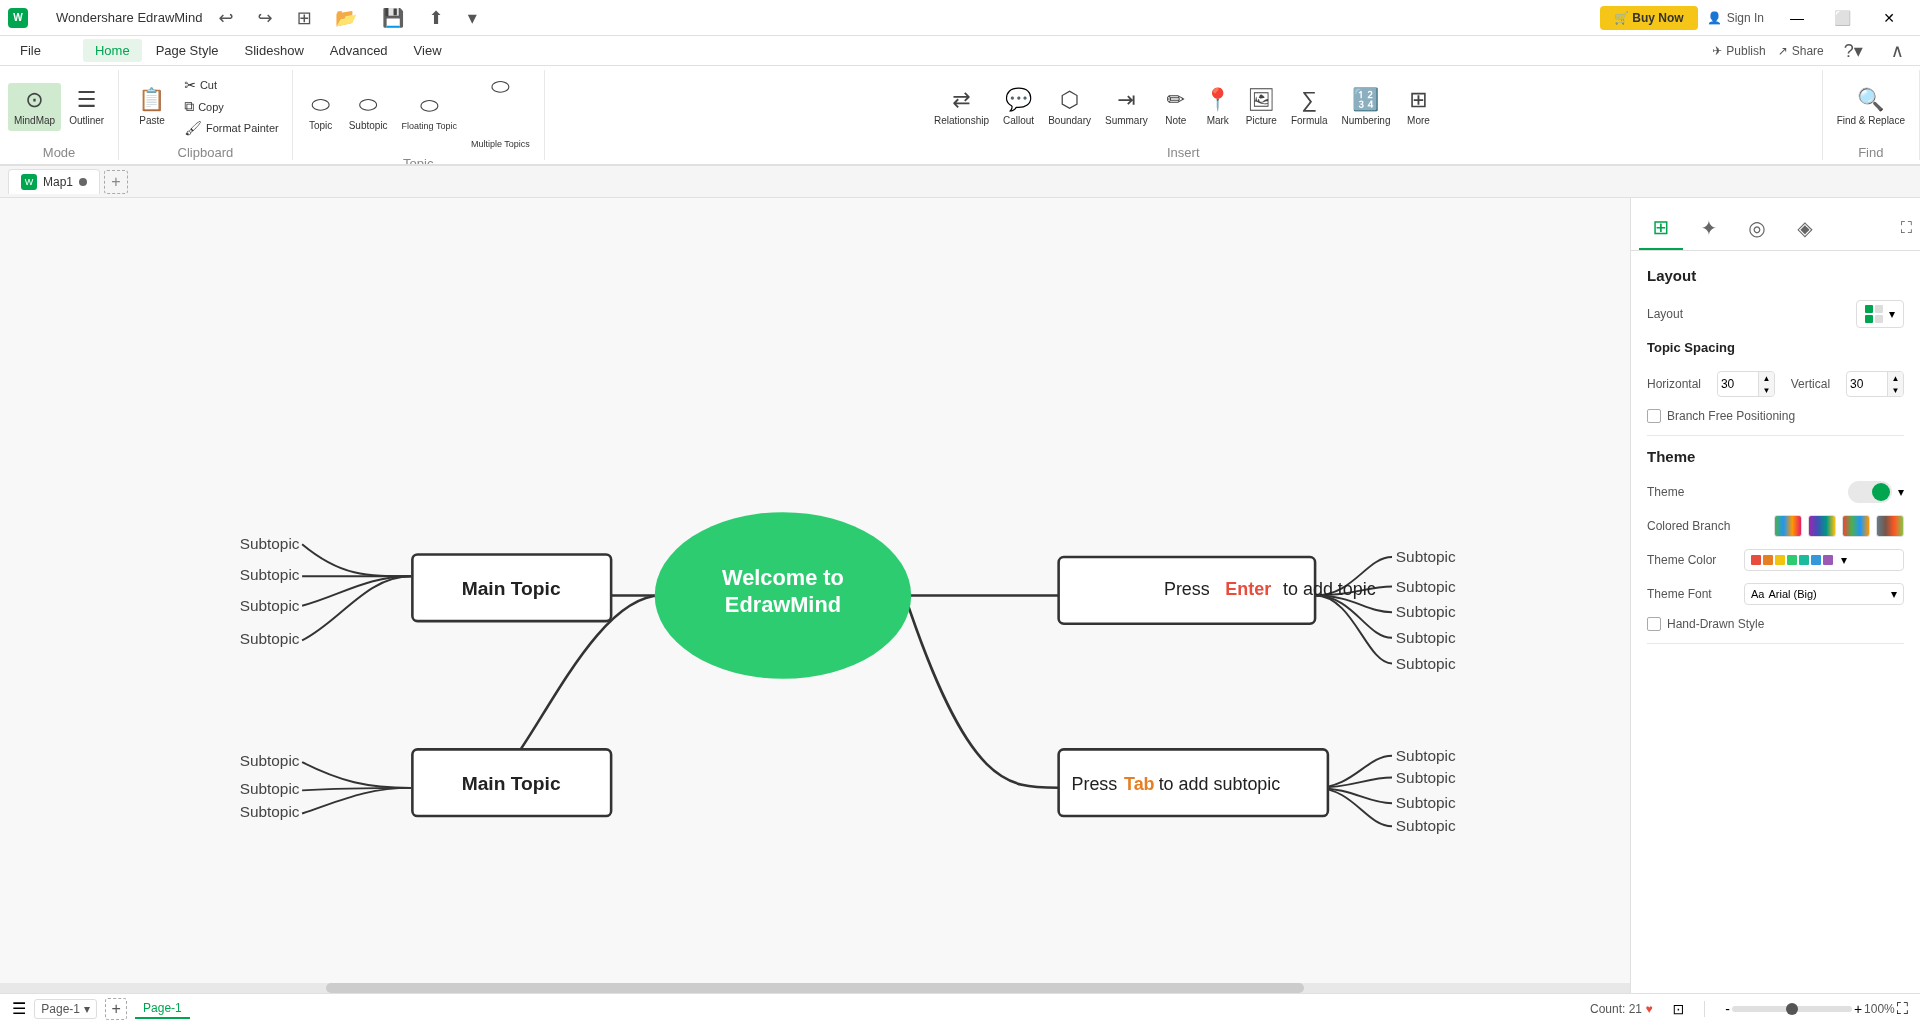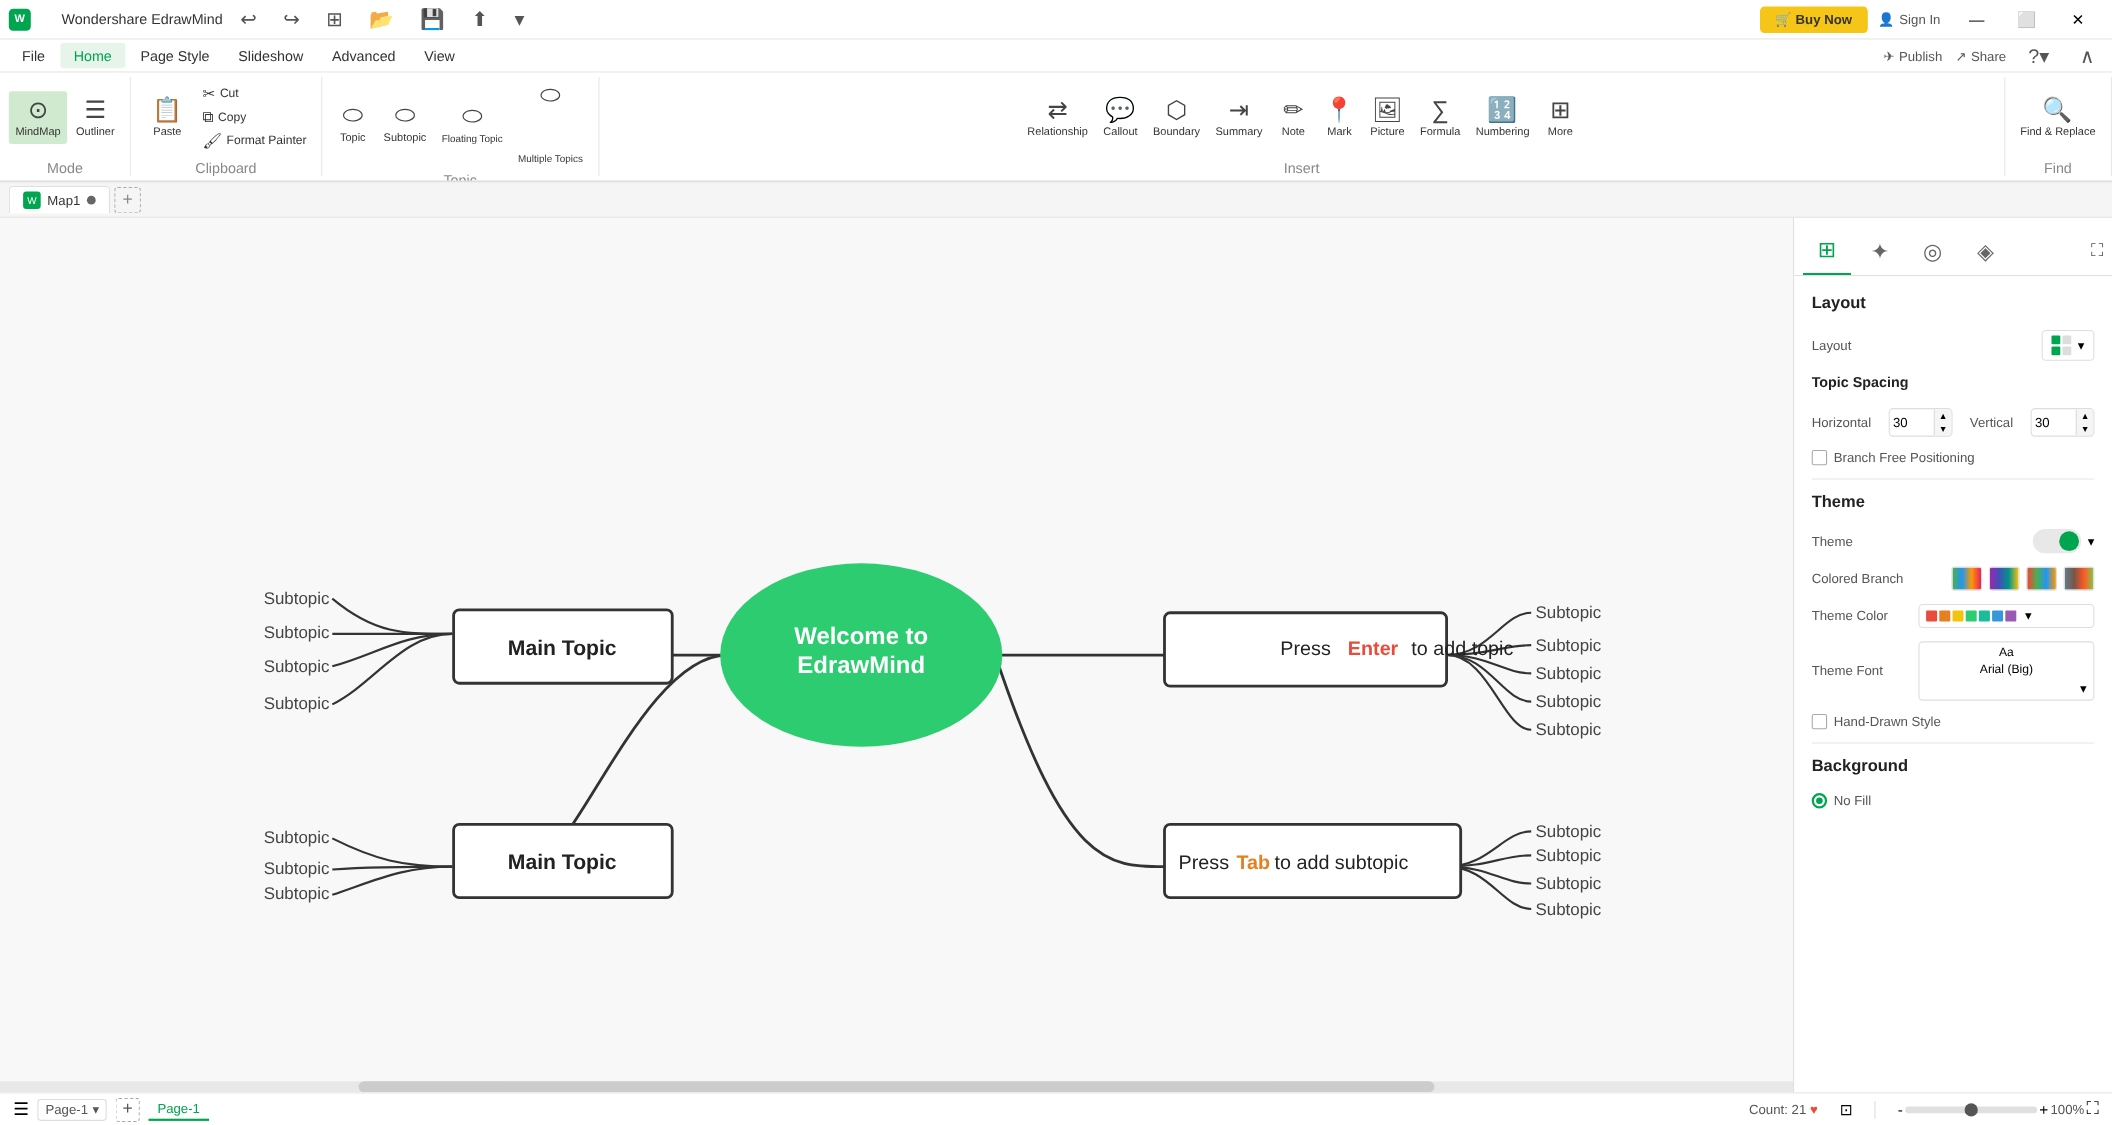--- a/index.html
+++ b/index.html
@@ -30,21 +30,21 @@
     #menubar {
       height: 30px;
       background: #fff;
       display: flex;
       align-items: center;
       padding: 0 8px;
       border-bottom: 1px solid #e0e0e0;
       gap: 2px;
     }
     .menu-item { padding: 4px 12px; cursor: pointer; border-radius: 3px; font-size: 13px; color: #333; }
-    .menu-item.active { background: #e6f4ea; color: #00a550; }
+    .menu-item.active { background: #e6f4ea; color: #00a550; margin-left: 28px; }
 
     
     #ribbon {
       height: 100px;
       background: #fff;
       border-bottom: 2px solid #e0e0e0;
       display: flex;
       align-items: stretch;
       padding: 4px 0;
       overflow: hidden;
@@ -217,21 +217,21 @@
       display: flex; align-items: center;
       border: 1px solid #ddd; border-radius: 4px;
       padding: 3px 6px; cursor: pointer; gap: 4px; width: 160px;
     }
     .theme-colors { display: flex; gap: 2px; }
     .tc-dot { width: 10px; height: 10px; border-radius: 1px; }
 
     .font-selector {
       display: flex; align-items: center;
       border: 1px solid #ddd; border-radius: 4px;
-      padding: 3px 6px; cursor: pointer; gap: 4px; width: 160px; font-size: 11px; flex-direction: column;
+      padding: 3px 6px; cursor: pointer; gap: 4px; width: 160px; font-size: 11px;
     }
 
     
     #statusbar {
       height: 30px;
       background: #fff;
       border-top: 1px solid #e0e0e0;
       display: flex;
       align-items: center;
       padding: 0 12px;
@@ -613,29 +613,20 @@
         </div>
 
         <div class="checkbox-row">
           <div class="checkbox-box"></div>
           <span class="panel-label">Hand-Drawn Style</span>
         </div>
       </div>
 
       <div class="panel-divider"></div>
 
-      <div>
-        <div class="panel-section-title">Background</div>
-        <div class="checkbox-row">
-          <div style="width:14px;height:14px;border-radius:50%;border:2px solid #00a550;background:white;display:flex;align-items:center;justify-content:center;">
-            <div style="width:6px;height:6px;border-radius:50%;background:#00a550;"></div>
-          </div>
-          <span class="panel-label">No Fill</span>
-        </div>
-      </div>
     </div>
   </div>
 </div>
 
 <div id="statusbar">
   <div id="statusbar-left">
     <button style="background:none;border:none;cursor:pointer;font-size:16px;">☰</button>
     <div style="display:flex;align-items:center;gap:4px;border:1px solid #ddd;border-radius:3px;padding:2px 6px;">
       <span>Page-1</span>
       <span>▾</span>

